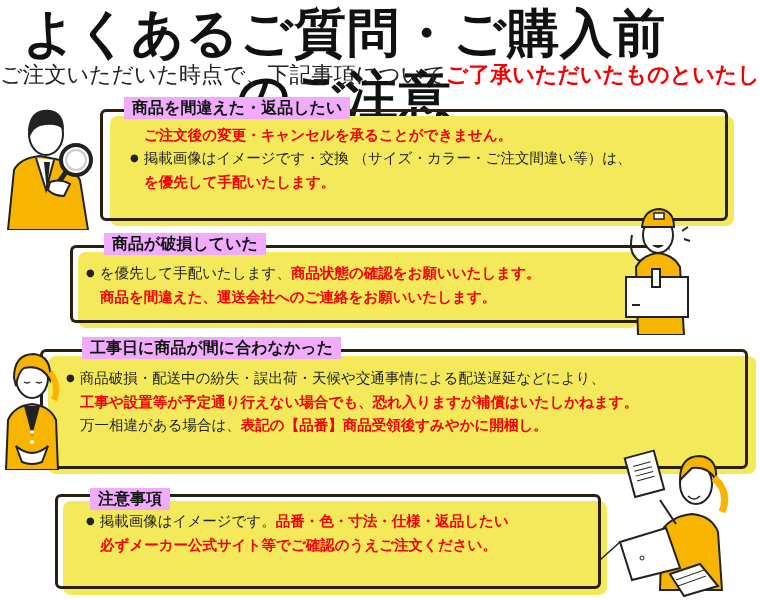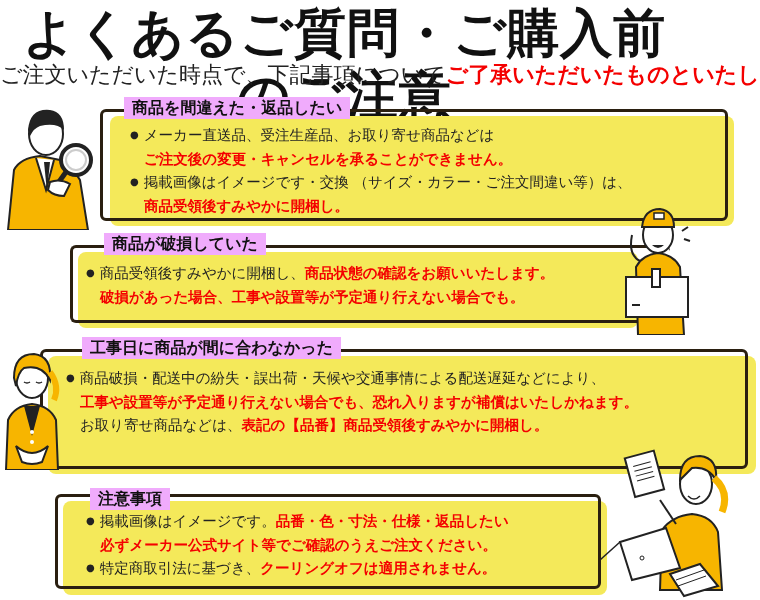--- a/index.html
+++ b/index.html
@@ -29,56 +29,54 @@
 <div class="title">よくあるご質問・ご購入前のご注意</div>
 <div class="subtitle">
   <span>ご注文いただいた時点で、下記事項について</span><span class="red">ご了承いただいたものといたします。</span>
 </div>
 
 <div class="box" style="left:0;top:0;">
   <div class="fill" style="left:110px;top:116px;width:624px;height:110px;"></div>
   <div class="frame" style="left:100px;top:109px;width:628px;height:112px;"></div>
   <div class="head" style="left:124px;top:97px;">商品を間違えた・返品したい</div>
   <div class="body" style="left:130px;top:124px;">
-    <div class="bullet"><span>メーカー直送品、受注生産品、お取り寄せ商品などは</span></div>
     <div class="indent red">ご注文後の変更・キャンセルを承ることができません。</div>
     <div class="bullet"><span>掲載画像はイメージです・交換 （サイズ・カラー・ご注文間違い等）は、</span></div>
-    <div class="indent red">商品受領後すみやかに開梱し。</div>
+    <div class="indent red">を優先して手配いたします。</div>
   </div>
 </div>
 
 <div class="box" style="left:0;top:0;">
   <div class="fill" style="left:78px;top:252px;width:560px;height:76px;"></div>
   <div class="frame" style="left:70px;top:245px;width:600px;height:78px;border-right:none;"></div>
   <div class="head" style="left:104px;top:233px;">商品が破損していた</div>
   <div class="body" style="left:86px;top:262px;">
-    <div class="bullet"><span>商品受領後すみやかに開梱し、</span><span class="red">商品状態の確認をお願いいたします。</span></div>
-    <div class="indent red">破損があった場合、工事や設置等が予定通り行えない場合でも。</div>
+    <div class="bullet"><span>を優先して手配いたします、</span><span class="red">商品状態の確認をお願いいたします。</span></div>
+    <div class="indent red">商品を間違えた、運送会社へのご連絡をお願いいたします。</div>
   </div>
 </div>
 
 <div class="box" style="left:0;top:0;">
   <div class="fill" style="left:48px;top:356px;width:708px;height:118px;"></div>
   <div class="frame" style="left:40px;top:349px;width:708px;height:120px;"></div>
   <div class="head" style="left:82px;top:337px;">工事日に商品が間に合わなかった</div>
   <div class="body" style="left:66px;top:367px;">
     <div class="bullet"><span>商品破損・配送中の紛失・誤出荷・天候や交通事情による配送遅延などにより、</span></div>
     <div class="indent red">工事や設置等が予定通り行えない場合でも、恐れ入りますが補償はいたしかねます。</div>
-    <div class="indent"><span>お取り寄せ商品などは、</span><span class="red">表記の【品番】商品受領後すみやかに開梱し。</span></div>
+    <div class="indent"><span>万一相違がある場合は、</span><span class="red">表記の【品番】商品受領後すみやかに開梱し。</span></div>
   </div>
 </div>
 
 <div class="box" style="left:0;top:0;">
   <div class="fill" style="left:63px;top:501px;width:544px;height:94px;"></div>
   <div class="frame" style="left:55px;top:494px;width:546px;height:95px;"></div>
   <div class="head" style="left:90px;top:488px;">注意事項</div>
   <div class="body" style="left:86px;top:510px;">
     <div class="bullet"><span>掲載画像はイメージです。</span><span class="red">品番・色・寸法・仕様・返品したい</span></div>
     <div class="indent red">必ずメーカー公式サイト等でご確認のうえご注文ください。</div>
-    <div class="bullet"><span>特定商取引法に基づき、</span><span class="red">クーリングオフは適用されません。</span></div>
   </div>
 </div>
 
 <svg class="figure" style="left:0;top:100px;" width="110" height="130" viewBox="0 0 110 130">
   <path d="M8 130 L14 70 Q20 58 40 56 L60 60 Q72 66 80 80 L88 130 Z" fill="#f7b500" stroke="#222" stroke-width="2"></path>
   <path d="M36 58 L46 90 L54 60" fill="#fff" stroke="#222" stroke-width="2"></path>
   <path d="M44 62 L47 92 L50 62 Z" fill="#222"></path>
   <ellipse cx="46" cy="34" rx="17" ry="21" fill="#fff" stroke="#222" stroke-width="2"></ellipse>
   <path d="M28 30 Q30 8 50 10 Q64 12 64 30 Q56 22 40 26 Q34 28 30 36 Z" fill="#222"></path>
   <circle cx="76" cy="60" r="15" fill="#fff" stroke="#222" stroke-width="4"></circle>

